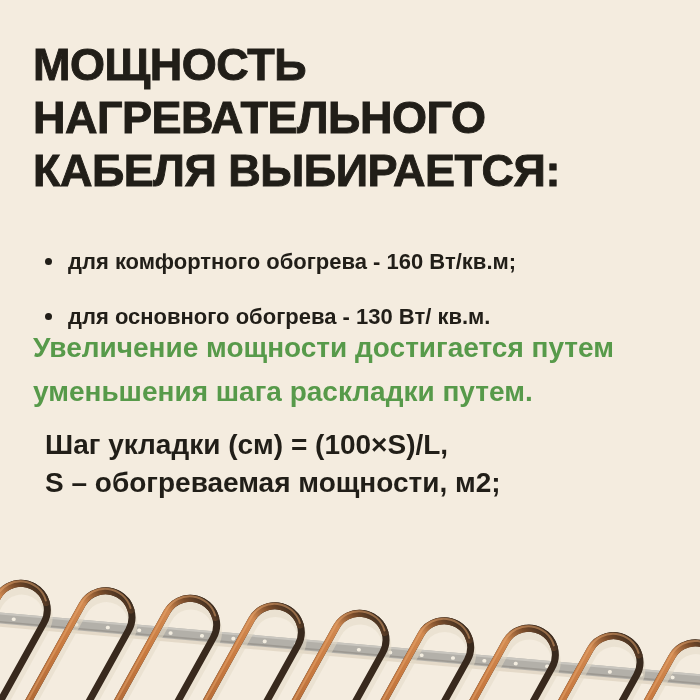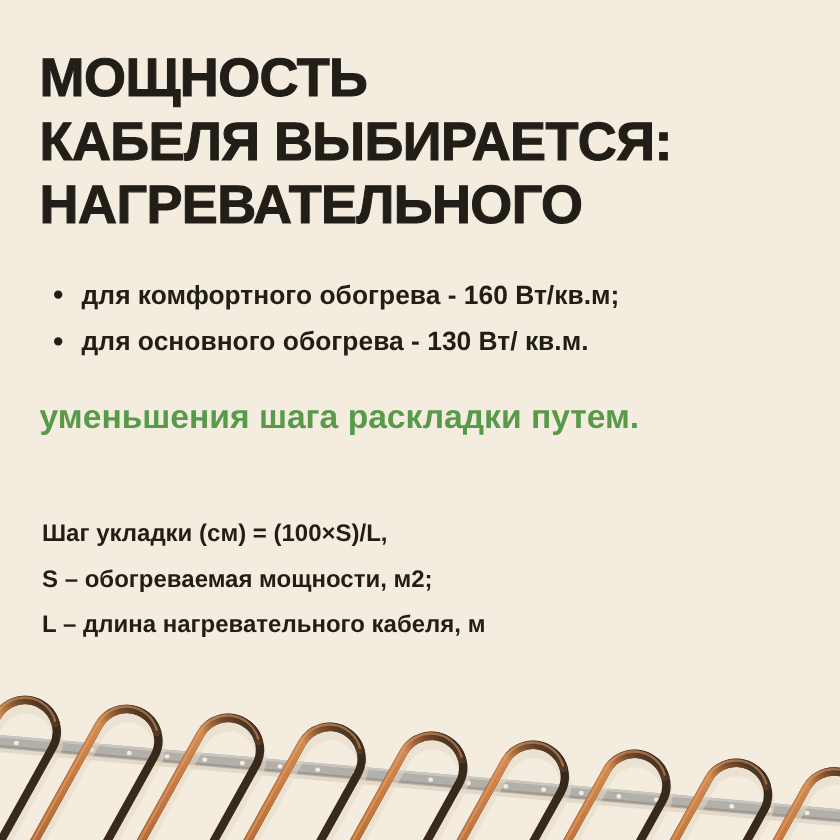--- a/index.html
+++ b/index.html
@@ -18,67 +18,67 @@
     font-size:45px;line-height:53px;font-weight:bold;
     letter-spacing:-0.5px;color:var(--ink);
     -webkit-text-stroke:0.9px var(--ink);
   }
   .title .tl{display:block;}
   .bullets{
     position:absolute;left:33px;top:226px;margin:0;padding:0;list-style:none;
   }
   .bullet{
     position:relative;padding-left:35px;
-    font-size:22px;line-height:39px;font-weight:bold;color:var(--ink);
+    font-size:22px;line-height:39px;font-weight:bold;color:var(--ink);margin-top:16px;
   }
   .bullet .dot{
     position:absolute;left:12px;top:16px;width:7px;height:7px;border-radius:50%;
     background:var(--ink);
   }
   .highlight{
     position:absolute;left:33px;top:326px;margin:0;
     font-size:28px;line-height:44px;font-weight:bold;color:var(--accent-green);
   }
   .highlight .hl{display:block;}
   .formula{
-    position:absolute;left:35px;top:426px;
-    font-size:20px;line-height:38px;font-weight:bold;color:var(--ink);
+    position:absolute;left:45px;top:426px;
+    font-size:28px;line-height:38px;font-weight:bold;color:var(--ink);
   }
   .cable{position:absolute;left:0;top:525px;display:block;}
 </style>
 </head>
 <body>
 
 <div class="card">
 
   <h1 class="title">
     <span class="tl">МОЩНОСТЬ</span>
+    <span class="tl">НАГРЕВАТЕЛЬНОГО</span>
     <span class="tl">КАБЕЛЯ ВЫБИРАЕТСЯ:</span>
-    <span class="tl">НАГРЕВАТЕЛЬНОГО</span>
   </h1>
 
   <ul class="bullets">
     <li class="bullet">
       <span class="dot"></span>
       <span>для комфортного обогрева - 160 Вт/кв.м;</span>
     </li>
     <li class="bullet">
       <span class="dot"></span>
       <span>для основного обогрева - 130 Вт/ кв.м.</span>
     </li>
   </ul>
 
   <p class="highlight">
+    <span class="hl">Увеличение мощности достигается путем</span>
     <span class="hl">уменьшения шага раскладки путем.</span>
   </p>
 
   <div class="formula">
     <div class="fl">Шаг укладки (см) = (100×S)/L,</div>
     <div class="fl">S – обогреваемая мощности, м2;</div>
-    <div class="fl">L – длина нагревательного кабеля, м</div>
   </div>
 
   <svg class="cable" width="700" height="175" viewBox="0 0 700 175" aria-hidden="true">
     <defs>
       <path id="hp-full" d="M -26.5,155 L -26.5,0 A 26.5 26.5 0 0 1 26.5,0 L 26.5,155" fill="none"></path>
       <path id="hp-left" d="M -26.5,155 L -26.5,0 A 26.5 26.5 0 0 1 18.7,-18.7" fill="none"></path>
       <linearGradient id="cg" gradientUnits="userSpaceOnUse" x1="-26.5" y1="130" x2="24" y2="-22">
         <stop offset="0" stop-color="#a96534"></stop>
         <stop offset="0.5" stop-color="#c87a40"></stop>
         <stop offset="0.78" stop-color="#d18950"></stop>

